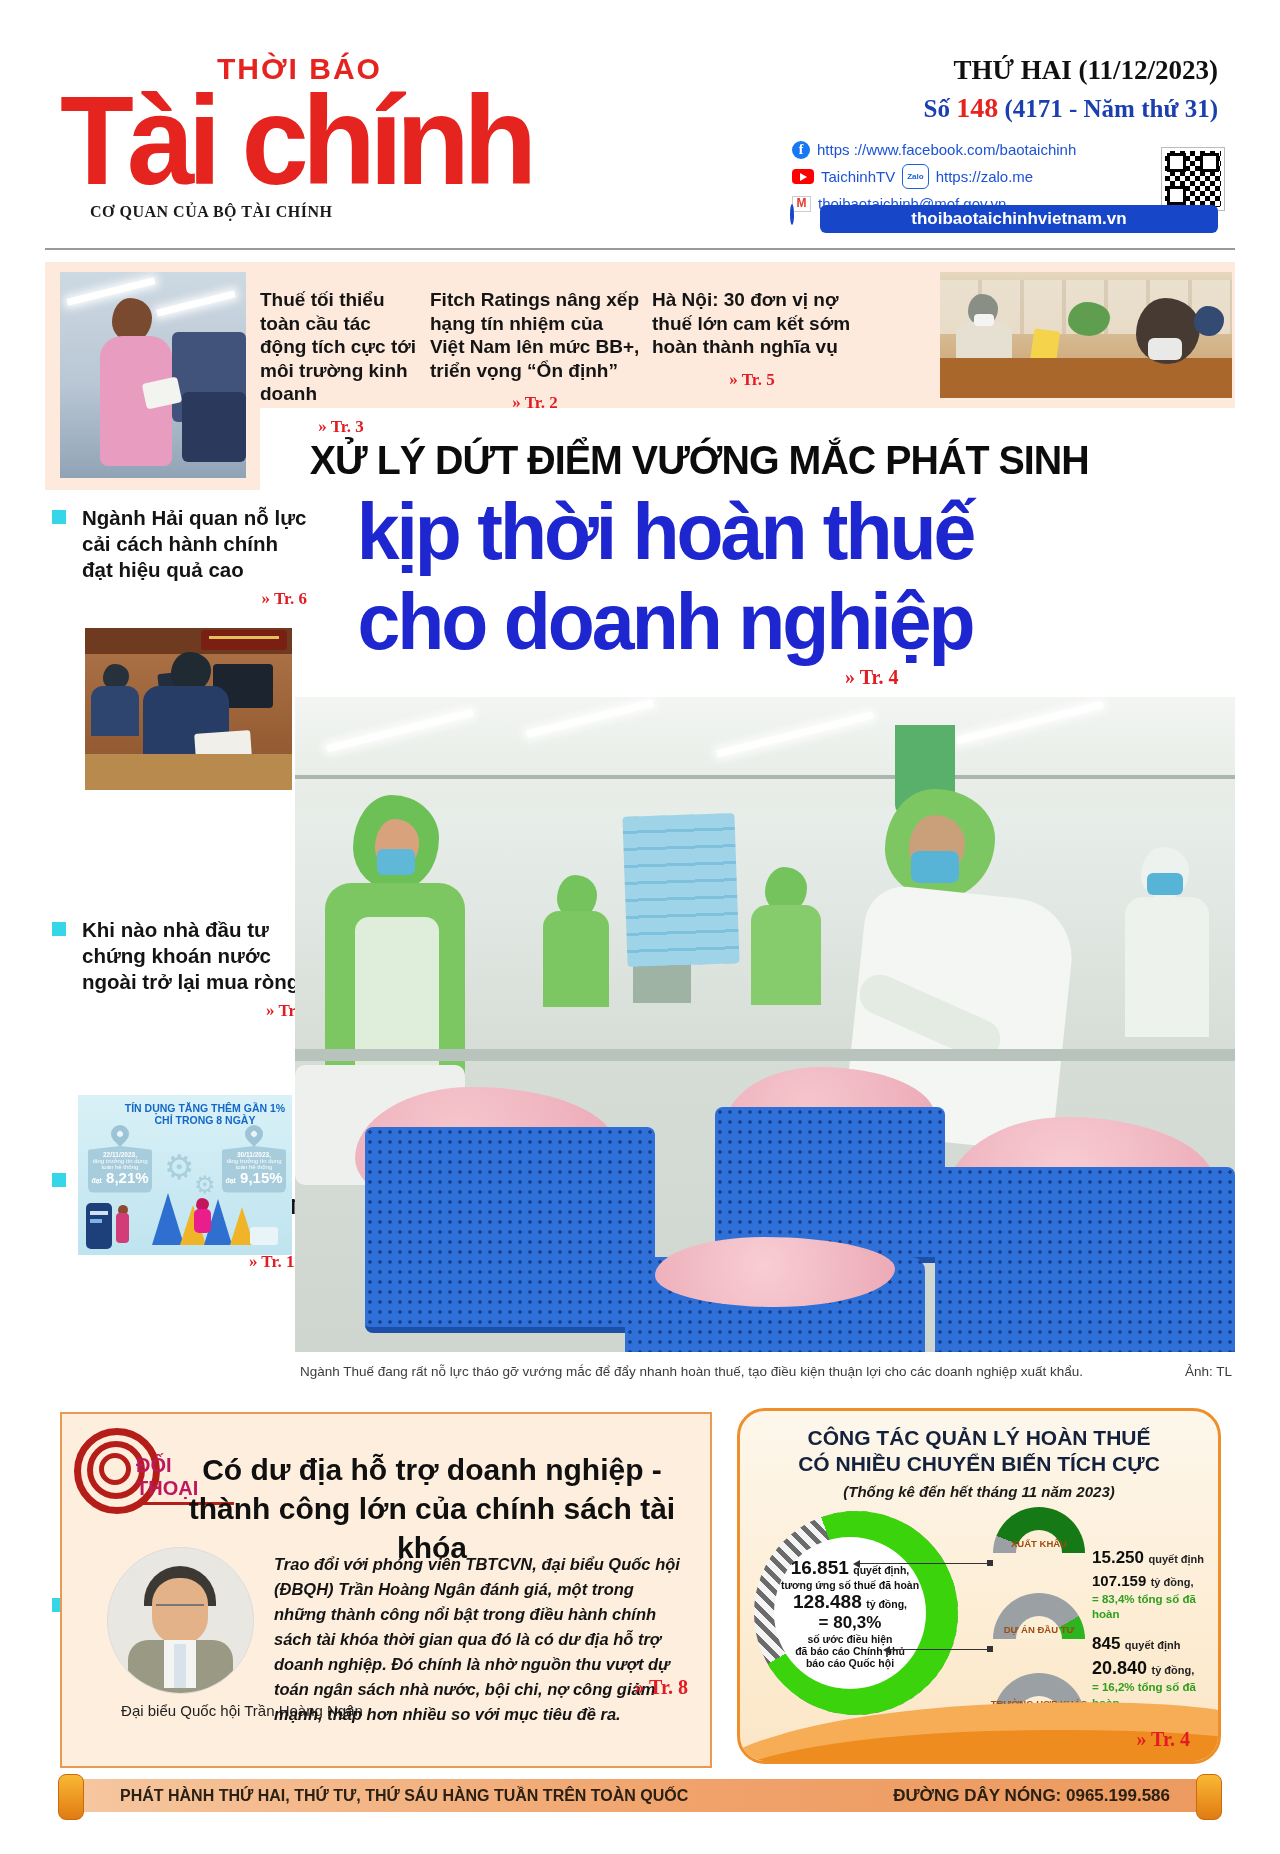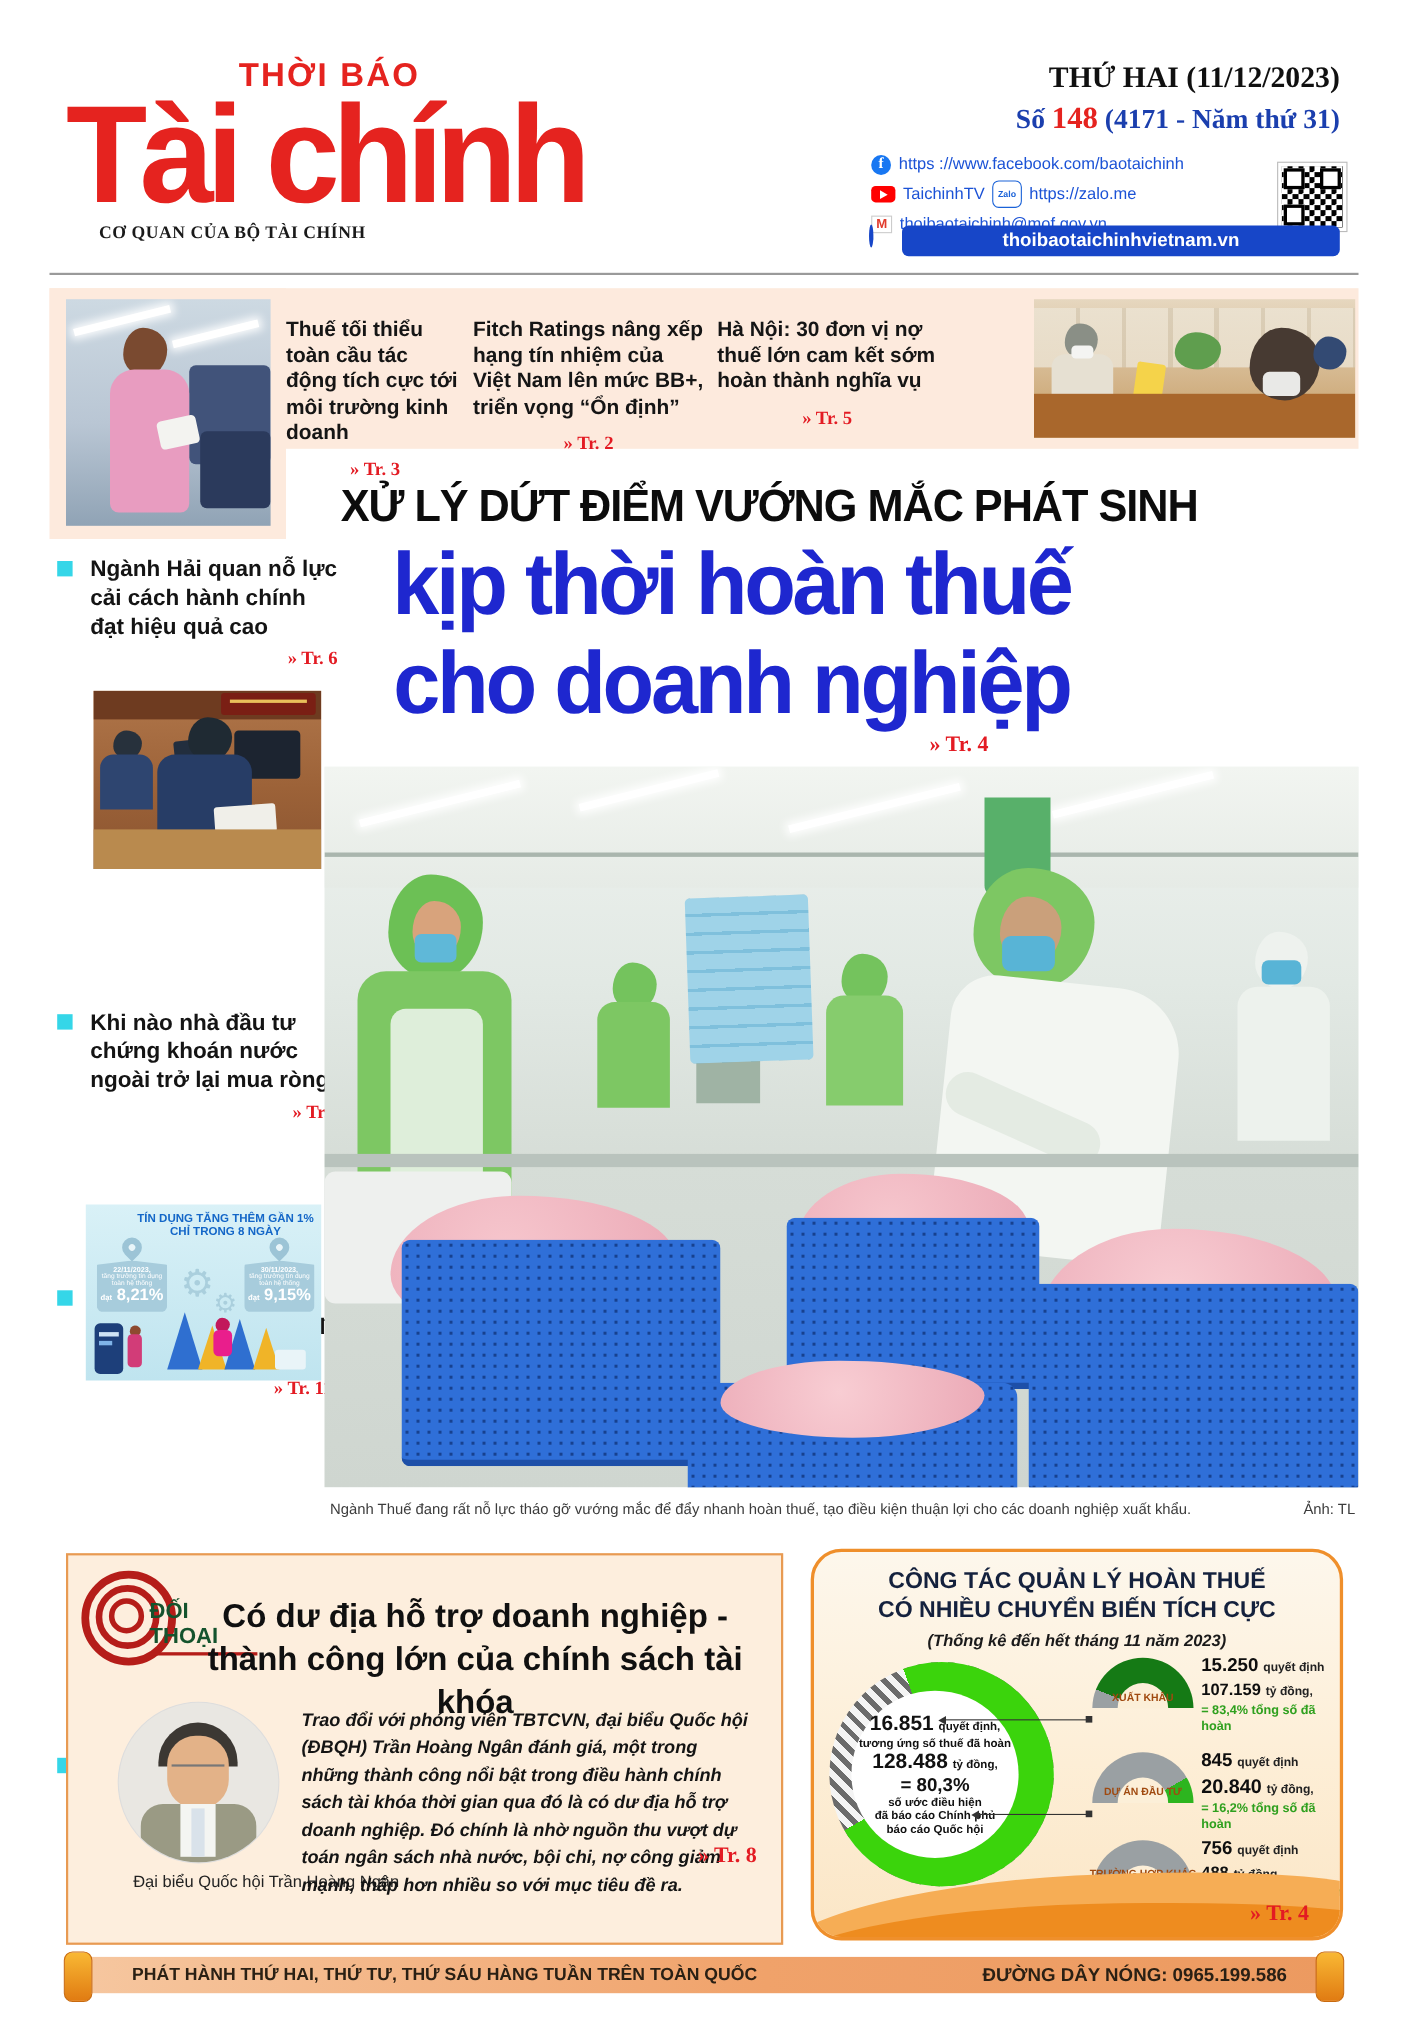--- a/index.html
+++ b/index.html
@@ -59,39 +59,39 @@
   .ph{overflow:hidden;position:absolute;}
   .blob{position:absolute;border-radius:45% 55% 50% 50%/55% 45% 55% 45%;}
   .basket{position:absolute;background:#2f6fd8;border-radius:8px;border-bottom:6px solid #1d4fa8;
           background-image:radial-gradient(#17418f 22%,transparent 24%);background-size:10px 10px;}
   .lightbar{position:absolute;height:7px;background:#fff;box-shadow:0 0 8px 3px rgba(255,255,255,.9);transform:rotate(-14deg);}
   
   .dlg{background:#fdeedd;border:2px solid #e89a52;}
   .dlg-title{font-weight:bold;font-size:30px;color:#101010;text-align:center;line-height:1.3;}
   .dlg-body{font-style:italic;font-weight:bold;font-size:16.5px;line-height:1.52;color:#141414;}
   .arc{position:absolute;border-radius:50%;border-style:solid;border-color:#b51d19;}
-  .dlg-brand{color:#14532d;font-weight:bold;font-size:20px;border-bottom:3px solid #b51d19;padding-bottom:2px;}
+  .dlg-brand{color:#be185d;font-weight:bold;font-size:20px;border-bottom:3px solid #b51d19;padding-bottom:2px;}
   .portrait{border-radius:50%;background:#e9e7e2;overflow:hidden;border:1px solid #ddd;}
   
   .rbox{border:3px solid #ef8f2b;border-radius:28px;background:linear-gradient(180deg,#fdf7ec 0%,#fdeed6 55%,#fbe6c6 100%);overflow:hidden;}
   .rbox-title{font-weight:bold;font-size:21px;color:#14213d;text-align:center;line-height:1.25;}
   .rbox-sub{font-weight:bold;font-style:italic;font-size:15px;color:#1a1a1a;text-align:center;}
   .hatchdisc{border-radius:50%;background:repeating-linear-gradient(45deg,#6b6b6b 0 5px,#f4f4f4 5px 11px);}
   .greenwedge{border-radius:50%;background:conic-gradient(from 340deg,#3bd40c 0 260deg,transparent 260deg 360deg);}
   .dcard{border-radius:50%;background:#fff;display:flex;flex-direction:column;justify-content:center;align-items:center;text-align:center;}
   .dcard .big{font-weight:bold;font-size:19px;}
   .dcard .sm{font-weight:bold;font-size:10.5px;}
   .dcard .pct{font-weight:bold;font-size:17px;}
   .gauge{position:absolute;width:92px;height:46px;border-radius:92px 92px 0 0;}
   .gauge .hole{position:absolute;left:23px;bottom:0;width:46px;height:23px;border-radius:46px 46px 0 0;background:#fcefd8;}
   .g1{background:conic-gradient(from 270deg at 50% 100%,#9aa0a3 0 22deg,#157a15 22deg 180deg,transparent 180deg 360deg);}
   .g2{background:conic-gradient(from 270deg at 50% 100%,#9aa0a3 0 150deg,#2db51f 150deg 180deg,transparent 180deg 360deg);}
   .g3{background:conic-gradient(from 270deg at 50% 100%,#9aa0a3 0 179deg,#2db51f 179deg 180deg,transparent 180deg 360deg);}
   .glabel{position:absolute;font-weight:bold;font-size:9.5px;color:#a04a10;text-align:center;line-height:1.15;}
-  .gtext{position:absolute;width:132px;line-height:1.35;}
+  .gtext{position:absolute;width:132px;line-height:1.35;margin-top:44px;}
   .gtext .n{font-weight:bold;font-size:17px;color:#0e0e0e;}
   .gtext .u{font-weight:bold;font-size:11px;color:#222;}
   .gtext .pct{font-weight:bold;font-size:11.5px;color:#2fa01e;}
   .conn{position:absolute;border-top:1.5px solid #333;}
   .conn::before{content:"";position:absolute;left:-7px;top:-4.5px;border-right:7px solid #333;border-top:4px solid transparent;border-bottom:4px solid transparent;}
   .conn::after{content:"";position:absolute;right:-3px;top:-4px;width:6px;height:6px;background:#333;}
   .wave{position:absolute;}
   
   .fstrip{background:linear-gradient(90deg,#f6c7a0,#f0a26a 55%,#ec9a60);}
   .ftext{font-weight:bold;font-size:16px;color:#2a2014;line-height:33px;}

